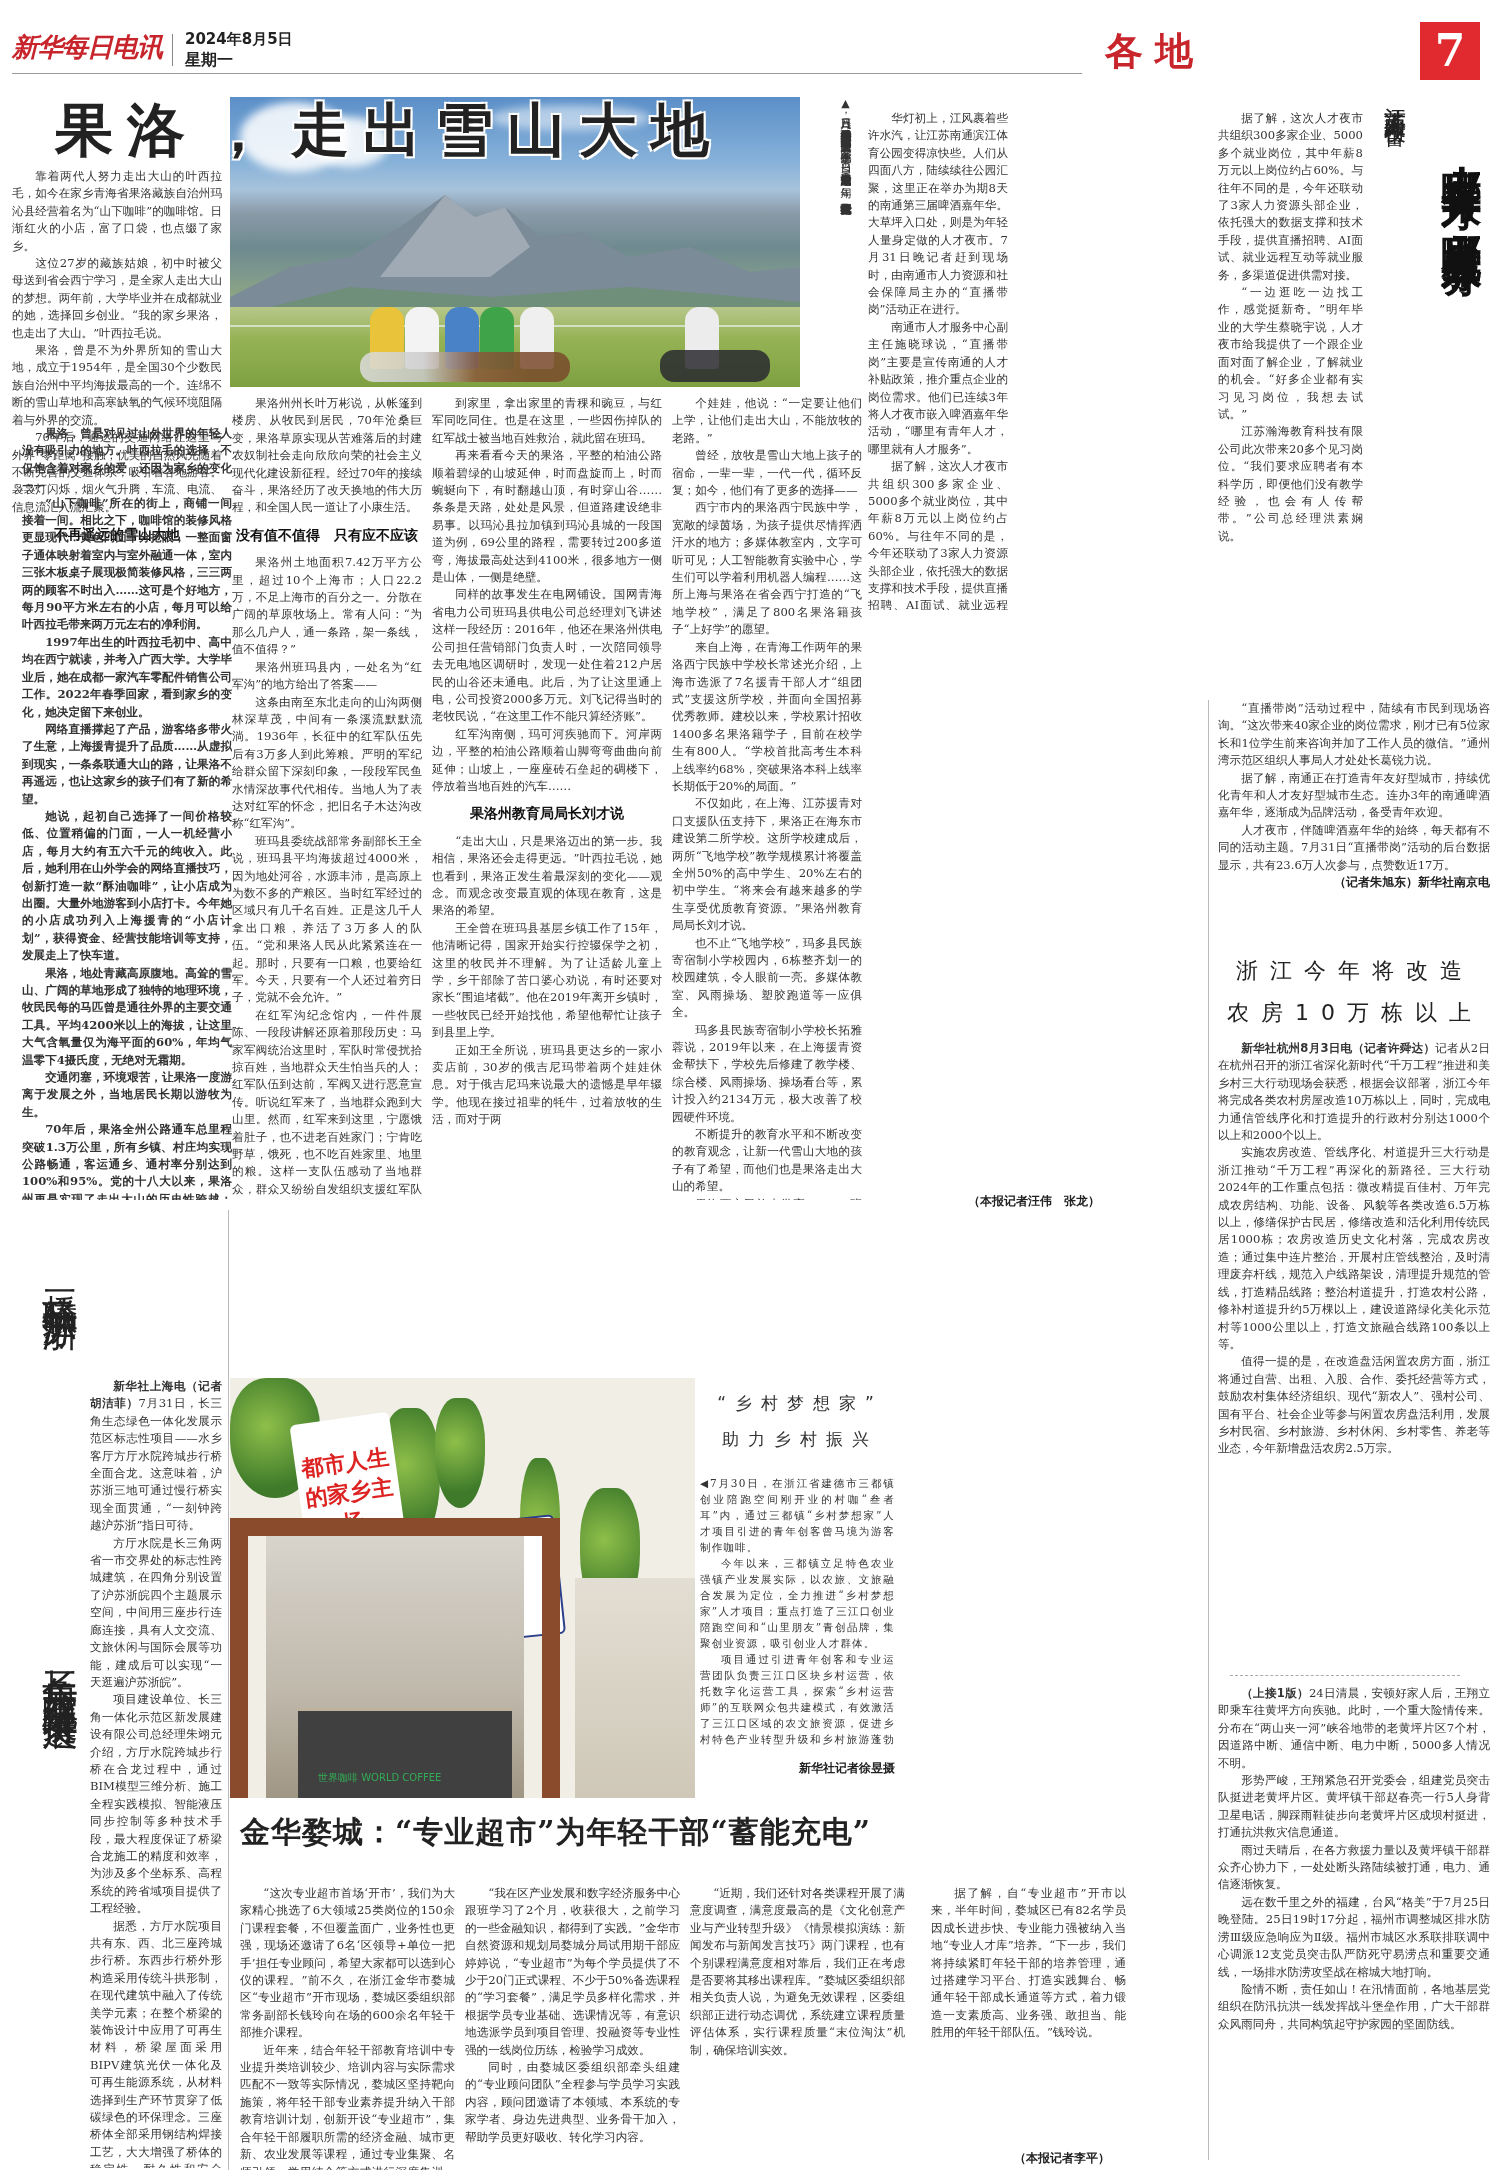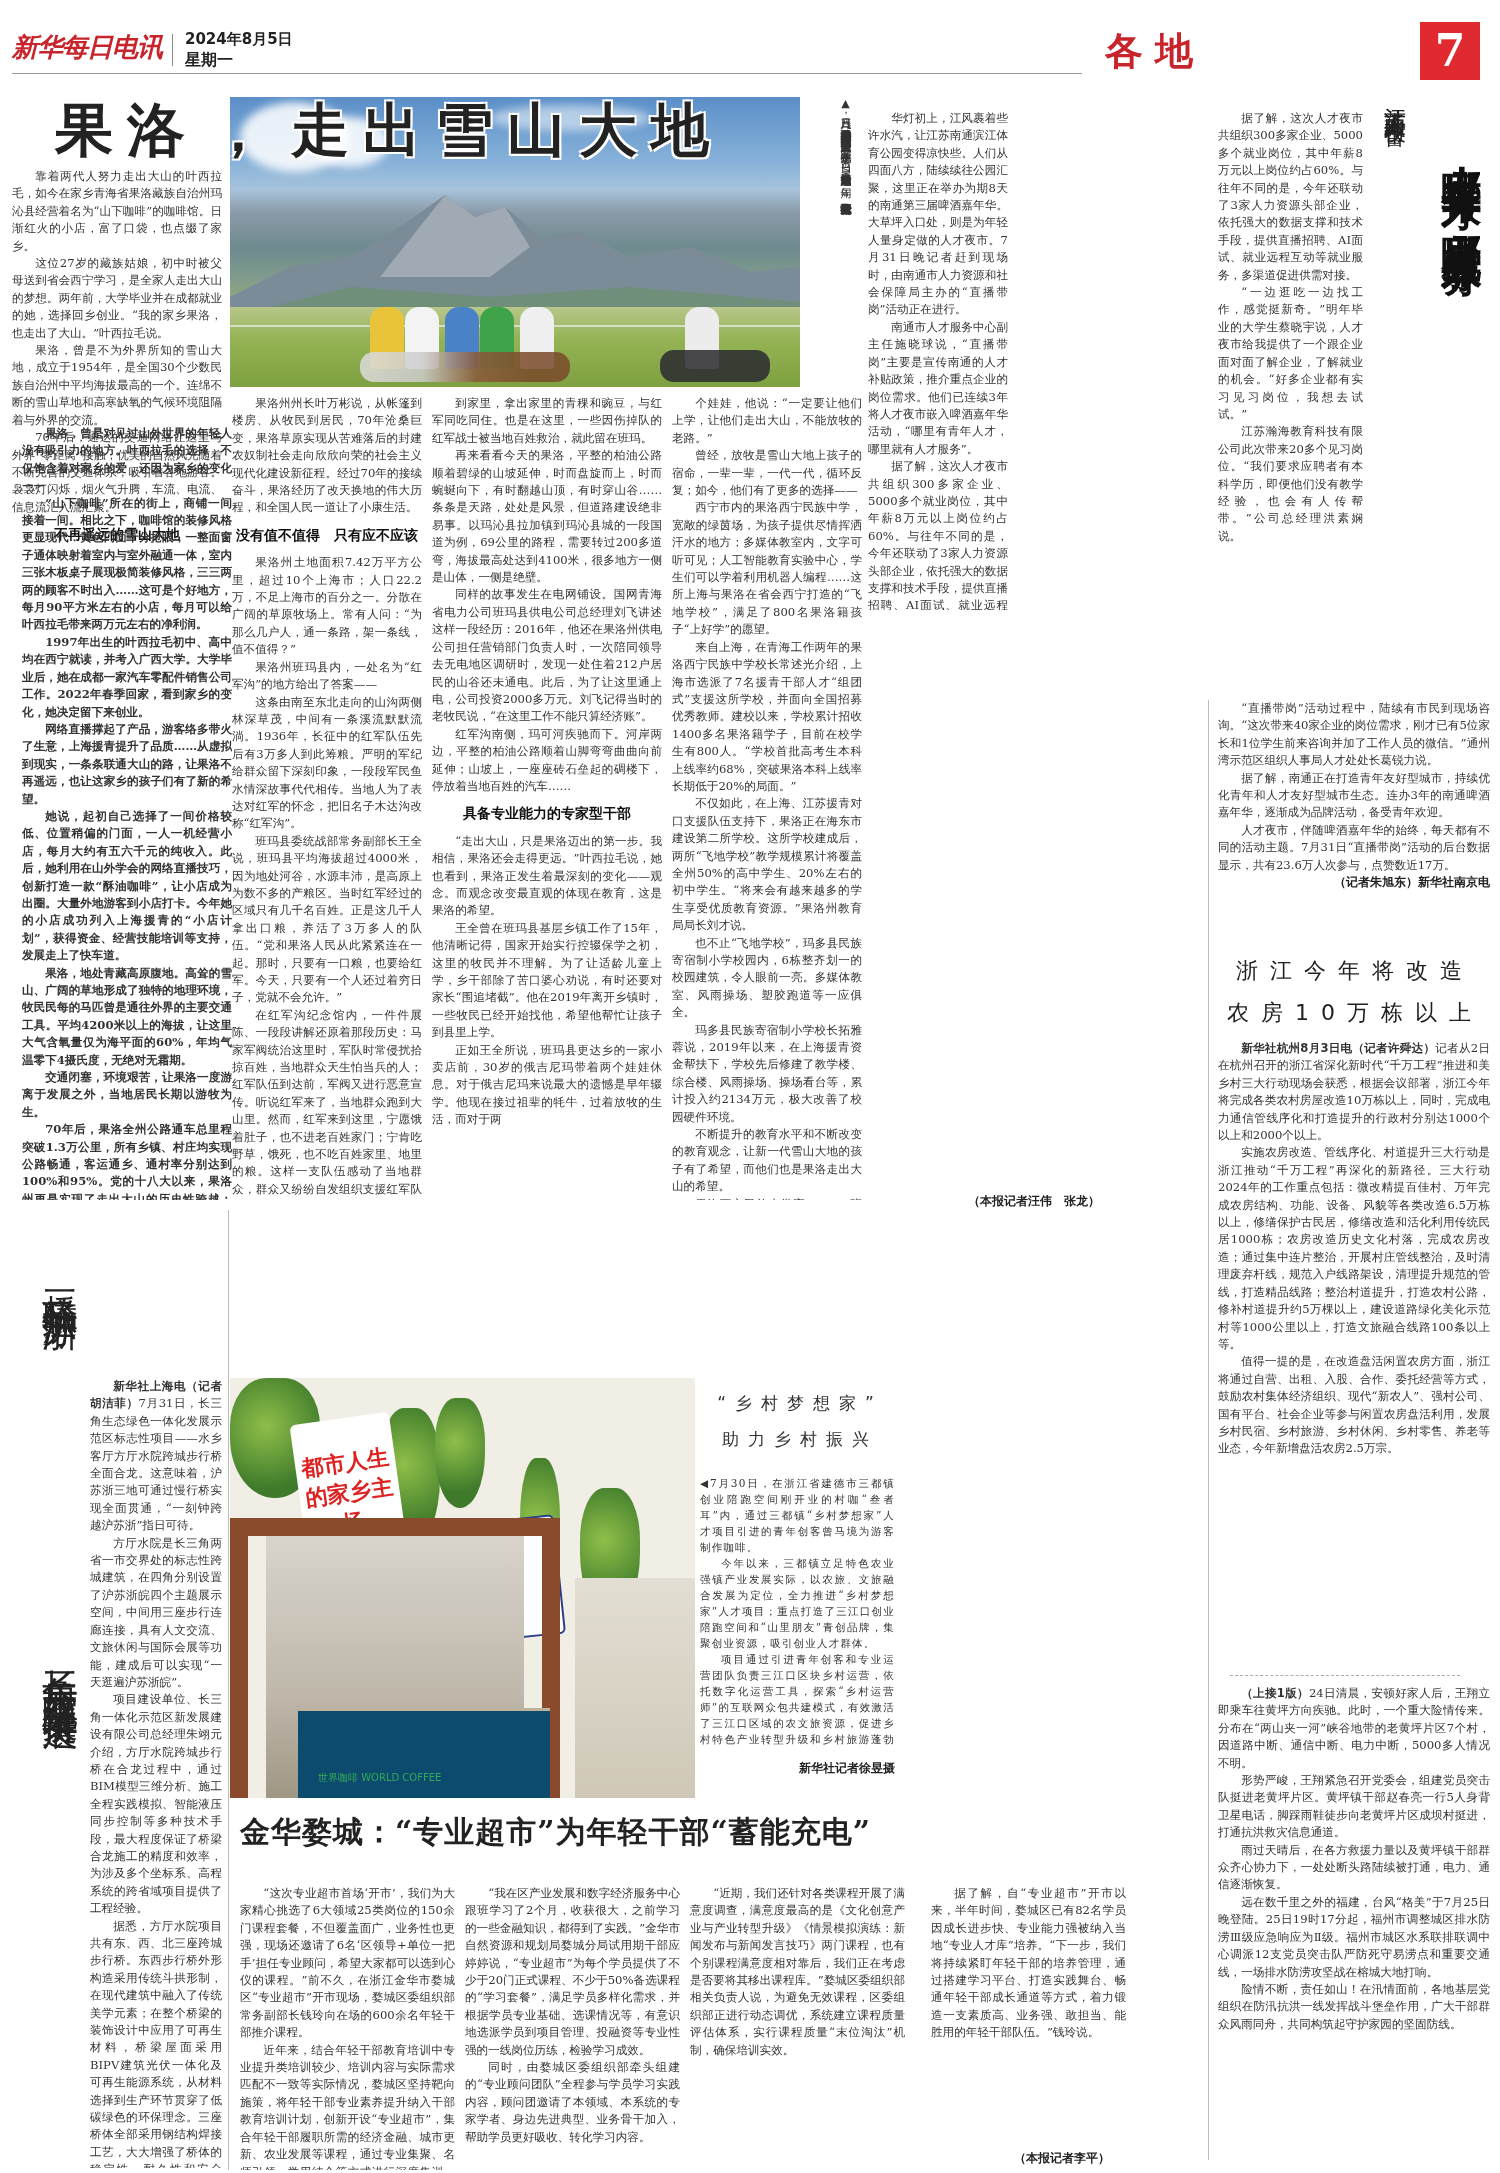--- a/index.html
+++ b/index.html
@@ -39,21 +39,21 @@
 
   .sanqiao-title { left: 30px; top: 1250px; width: 40px; writing-mode: vertical-rl; font-size: 36px; line-height: 40px; color: #222; letter-spacing: 4px; }
 
   .cafe-photo { left: 230px; top: 1215px; width: 465px; height: 600px; overflow: hidden; background: #f1eee6; }
   .cafe-frame { position: absolute; left: 0; top: 260px; width: 360px; height: 340px; border: 18px solid #8a4a2c; border-bottom: none; }
   .cafe-inside { position: absolute; left: 18px; top: 0; right: 18px; bottom: 0; background: linear-gradient(180deg,#d8d4cc,#bfb8ab 60%,#a09684); }
   .cafe-plant { position: absolute; border-radius: 40% 40% 50% 50%; background: radial-gradient(circle at 40% 40%,#8fbf4a,#3e7a2a 70%); }
   .cafe-sign-red { position: absolute; left: 68px; top: 40px; width: 100px; height: 130px; background: #fff; border-radius: 6px; transform: rotate(-8deg); }
   .cafe-sign-red span { display: block; color: #d22; font-weight: bold; font-size: 22px; text-align: center; margin-top: 30px; }
   .cafe-sign-blue { position: absolute; left: 250px; top: 140px; width: 80px; height: 120px; background: #fff; border-radius: 6px; transform: rotate(-6deg); border: 2px solid #2b3f8a; }
-  .cafe-counter { position: absolute; left: 50px; bottom: 0; width: 252px; height: 90px; background: #0c4a6e; border-top: 3px solid #bdb39d; }
+  .cafe-counter { position: absolute; left: 50px; bottom: 0; width: 214px; height: 90px; background: #404040; border-top: 3px solid #bdb39d; }
   .cafe-counter span { position:absolute; left: 20px; top: 60px; font-size: 10px; color:#3a5; font-family:"DejaVu Sans",sans-serif; }
 
   .dream-title { left: 700px; top: 1235px; width: 200px; text-align: center; font-size: 17px; line-height: 36px; letter-spacing: 9px; color: #333; font-family: "DejaVu Sans", sans-serif; }
   .dream-caption { left: 700px; top: 1325px; width: 195px; font-size: 10.5px; line-height: 16px; letter-spacing: 1.2px; color: #333; text-align: justify; }
 
   .jinhua-title { left: 240px; top: 1810px; width: 640px; font-size: 30px; font-weight: bold; color: #222; letter-spacing: 1px; }
 
   .dotted { position: absolute; height: 1px; border-top: 1px dashed #aaa; }
 </style>
 </head>
@@ -126,21 +126,21 @@
   <p>班玛县委统战部常务副部长王全说，班玛县平均海拔超过4000米，因为地处河谷，水源丰沛，是高原上为数不多的产粮区。当时红军经过的区域只有几千名百姓。正是这几千人拿出口粮，养活了3万多人的队伍。“党和果洛人民从此紧紧连在一起。那时，只要有一口粮，也要给红军。今天，只要有一个人还过着穷日子，党就不会允许。”</p>
   <p>在红军沟纪念馆内，一件件展陈、一段段讲解还原着那段历史：马家军阀统治这里时，军队时常侵扰拾掠百姓，当地群众天生怕当兵的人；红军队伍到达前，军阀又进行恶意宣传。听说红军来了，当地群众跑到大山里。然而，红军来到这里，宁愿饿着肚子，也不进老百姓家门；宁肯吃野草，饿死，也不吃百姓家里、地里的粮。这样一支队伍感动了当地群众，群众又纷纷自发组织支援红军队伍。</p>
 
 </div>
 
 <div class="col text" style="left:432px; top:395px; width:230px; height:805px; overflow:hidden;">
   <p>到家里，拿出家里的青稞和豌豆，与红军同吃同住。也是在这里，一些因伤掉队的红军战士被当地百姓救治，就此留在班玛。</p>
   <p>再来看看今天的果洛，平整的柏油公路顺着碧绿的山坡延伸，时而盘旋而上，时而蜿蜒向下，有时翻越山顶，有时穿山谷……条条是天路，处处是风景，但道路建设绝非易事。以玛沁县拉加镇到玛沁县城的一段国道为例，69公里的路程，需要转过200多道弯，海拔最高处达到4100米，很多地方一侧是山体，一侧是绝壁。</p>
   <p>同样的故事发生在电网铺设。国网青海省电力公司班玛县供电公司总经理刘飞讲述这样一段经历：2016年，他还在果洛州供电公司担任营销部门负责人时，一次陪同领导去无电地区调研时，发现一处住着212户居民的山谷还未通电。此后，为了让这里通上电，公司投资2000多万元。刘飞记得当时的老牧民说，“在这里工作不能只算经济账”。</p>
   <p>红军沟南侧，玛可河疾驰而下。河岸两边，平整的柏油公路顺着山脚弯弯曲曲向前延伸；山坡上，一座座砖石垒起的碉楼下，停放着当地百姓的汽车……</p>
-  <div class="subhead">具备专业能力的专家型干部</div>
+  <div class="subhead">果洛州教育局局长刘才说</div>
   <p>“走出大山，只是果洛迈出的第一步。我相信，果洛还会走得更远。”叶西拉毛说，她也看到，果洛正发生着最深刻的变化——观念。而观念改变最直观的体现在教育，这是果洛的希望。</p>
   <p>王全曾在班玛县基层乡镇工作了15年，他清晰记得，国家开始实行控辍保学之初，这里的牧民并不理解。为了让适龄儿童上学，乡干部除了苦口婆心劝说，有时还要对家长“围追堵截”。他在2019年离开乡镇时，一些牧民已经开始找他，希望他帮忙让孩子到县里上学。</p>
   <p>正如王全所说，班玛县更达乡的一家小卖店前，30岁的俄吉尼玛带着两个娃娃休息。对于俄吉尼玛来说最大的遗憾是早年辍学。他现在接过祖辈的牦牛，过着放牧的生活，而对于两</p>
 </div>
 
 <div class="col text" style="left:672px; top:395px; width:190px; height:805px; overflow:hidden;">
   <p>个娃娃，他说：“一定要让他们上学，让他们走出大山，不能放牧的老路。”</p>
   <p>曾经，放牧是雪山大地上孩子的宿命，一辈一辈，一代一代，循环反复；如今，他们有了更多的选择——</p>
   <p>西宁市内的果洛西宁民族中学，宽敞的绿茵场，为孩子提供尽情挥洒汗水的地方；多媒体教室内，文字可听可见；人工智能教育实验中心，学生们可以学着利用机器人编程……这所上海与果洛在省会西宁打造的“飞地学校”，满足了800名果洛籍孩子“上好学”的愿望。</p>
   <p>来自上海，在青海工作两年的果洛西宁民族中学校长常述光介绍，上海市选派了7名援青干部人才“组团式”支援这所学校，并面向全国招募优秀教师。建校以来，学校累计招收1400多名果洛籍学子，目前在校学生有800人。“学校首批高考生本科上线率约68%，突破果洛本科上线率长期低于20%的局面。”</p>

